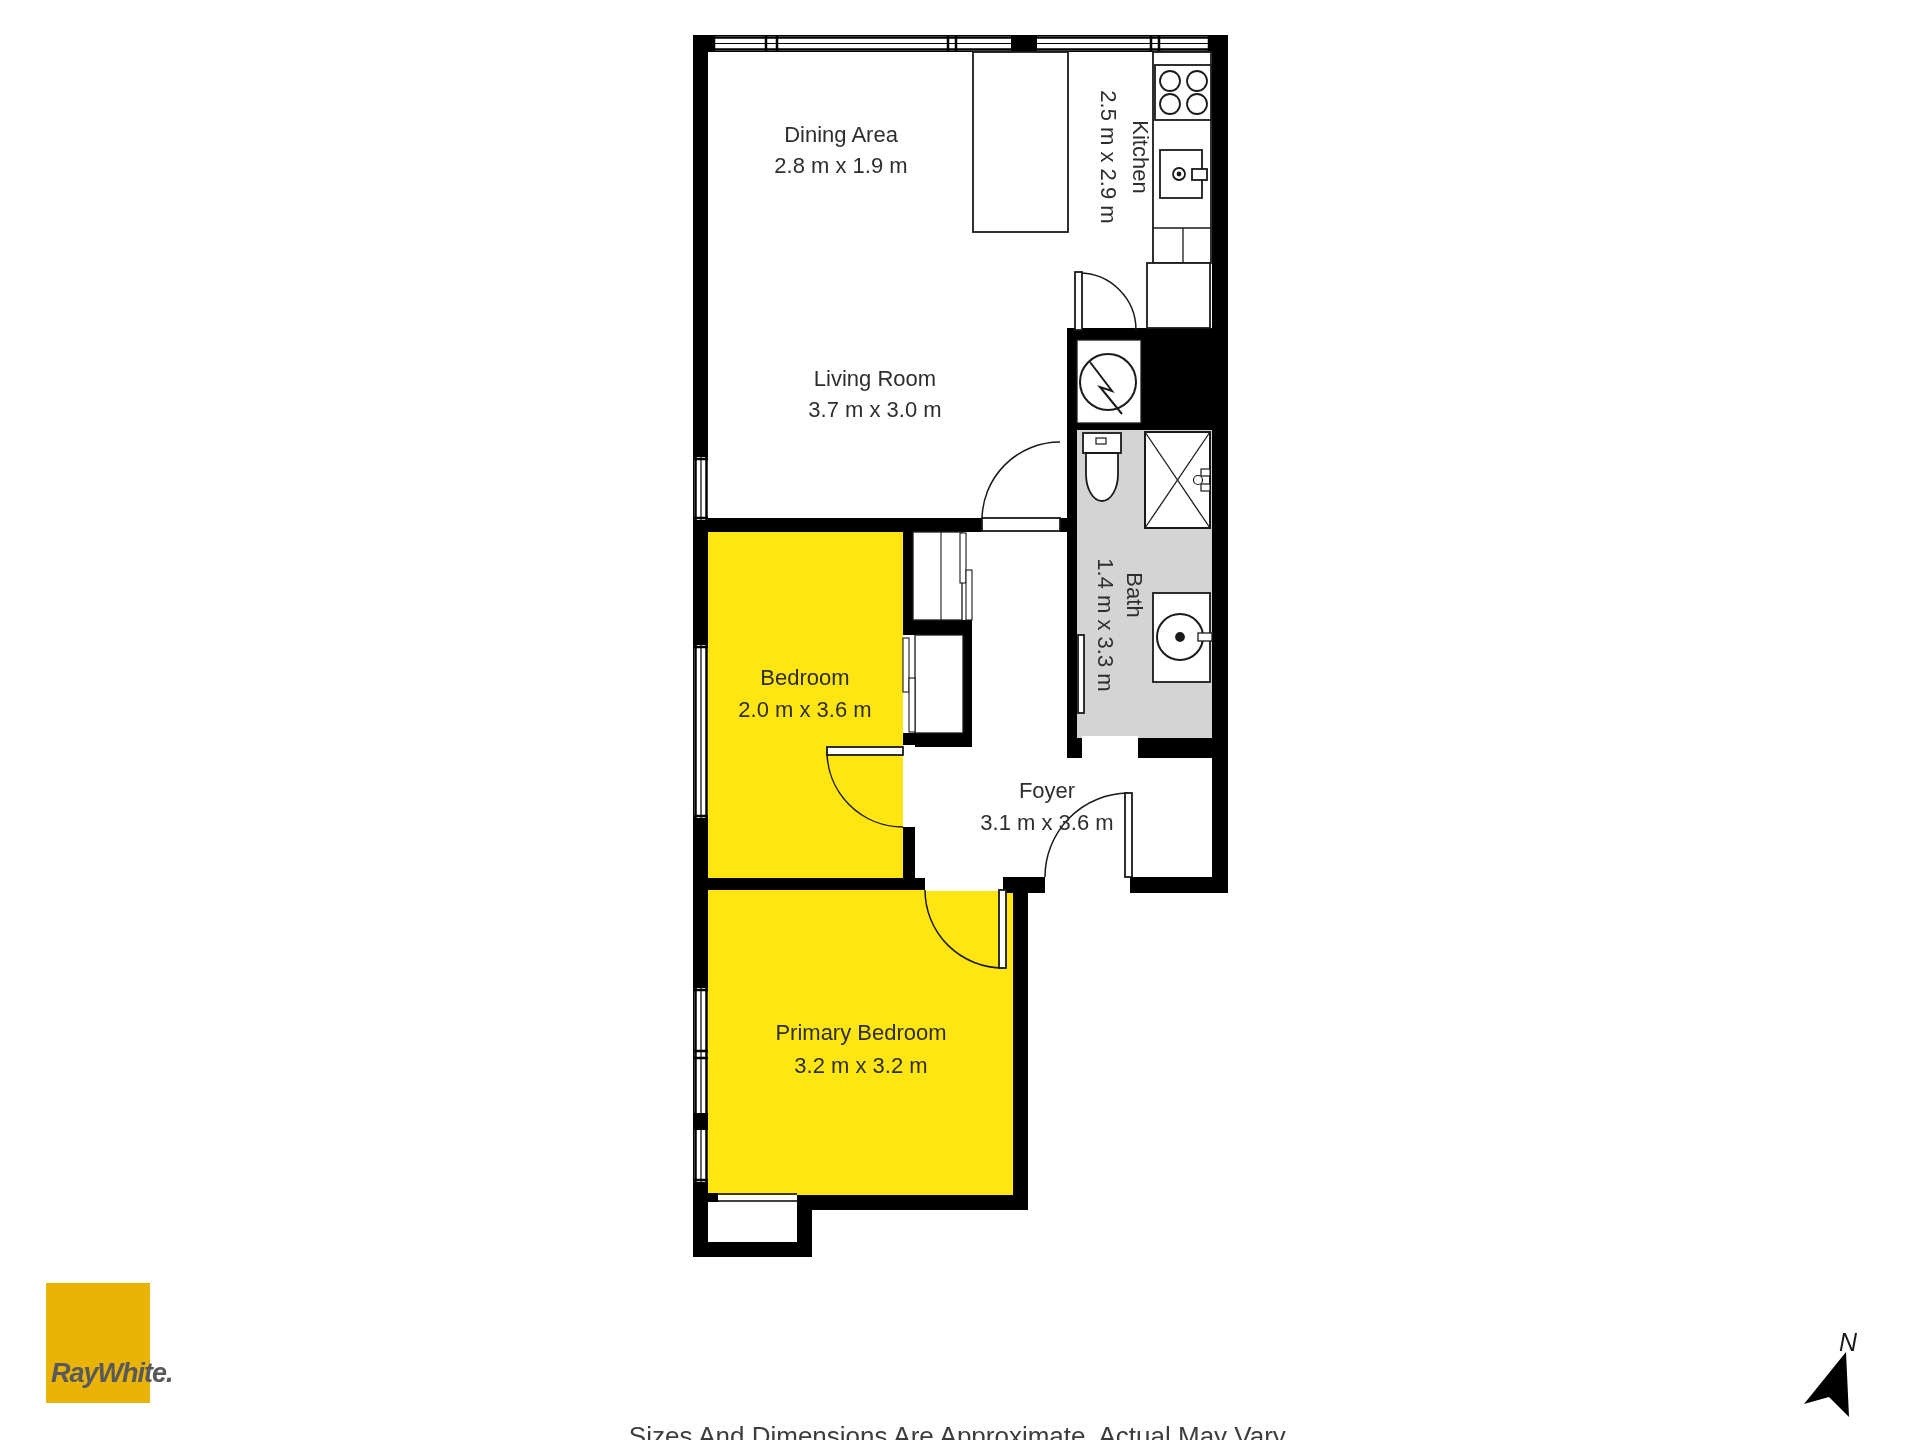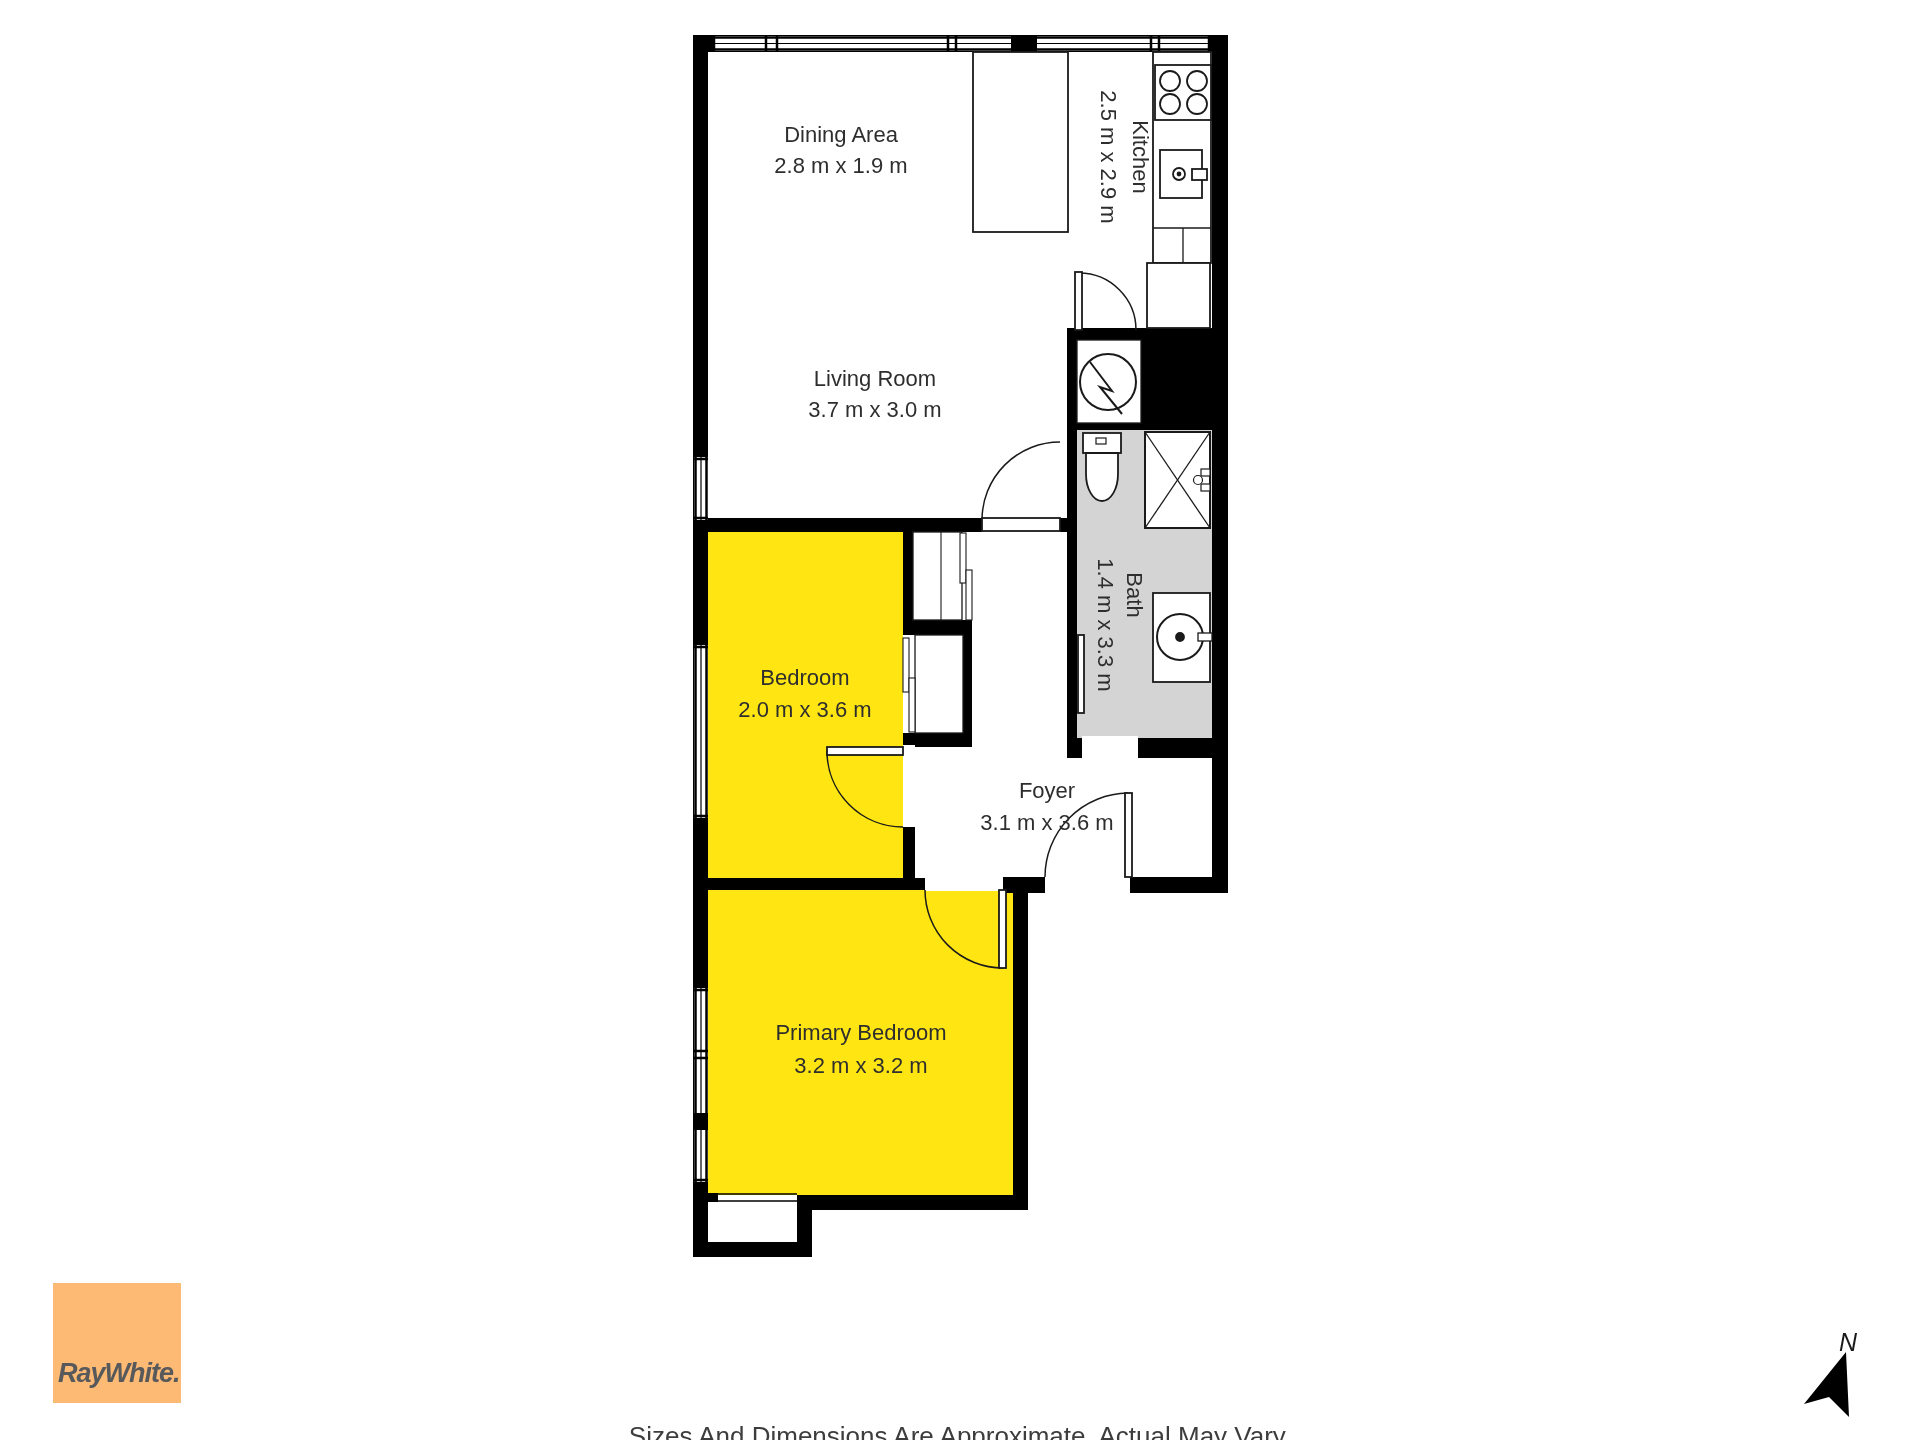--- a/index.html
+++ b/index.html
@@ -1,20 +1,20 @@
 <!DOCTYPE html>
 <html><head>
 <meta charset="utf-8">
 <style>
   html,body{margin:0;padding:0;background:#ffffff;}
   .canvas{position:relative;width:1920px;height:1440px;background:#ffffff;overflow:hidden;
           font-family:"Liberation Sans","DejaVu Sans",sans-serif;}
   .plan-svg{position:absolute;left:0;top:0;width:1920px;height:1440px;}
   .room-label{font-size:22px;fill:#2e2e2e;}
-  .logo{position:absolute;left:53px;top:1283px;width:128px;height:120px;background:#fdba74;}
+  .logo{position:absolute;left:46px;top:1283px;width:104px;height:120px;background:#eab308;}
   .logo-text{position:absolute;left:5px;bottom:14px;font-size:27px;font-weight:bold;font-style:italic;
              color:#58595b;letter-spacing:-1px;white-space:nowrap;}
   .caption{position:absolute;left:0;top:1377px;width:100%;text-align:center;font-size:26px;color:#3d3d3d;margin-top:44px;}
 </style>
 </head>
 <body>
 
 <div class="canvas">
 
 <svg class="plan-svg" viewBox="0 0 1920 1440">

